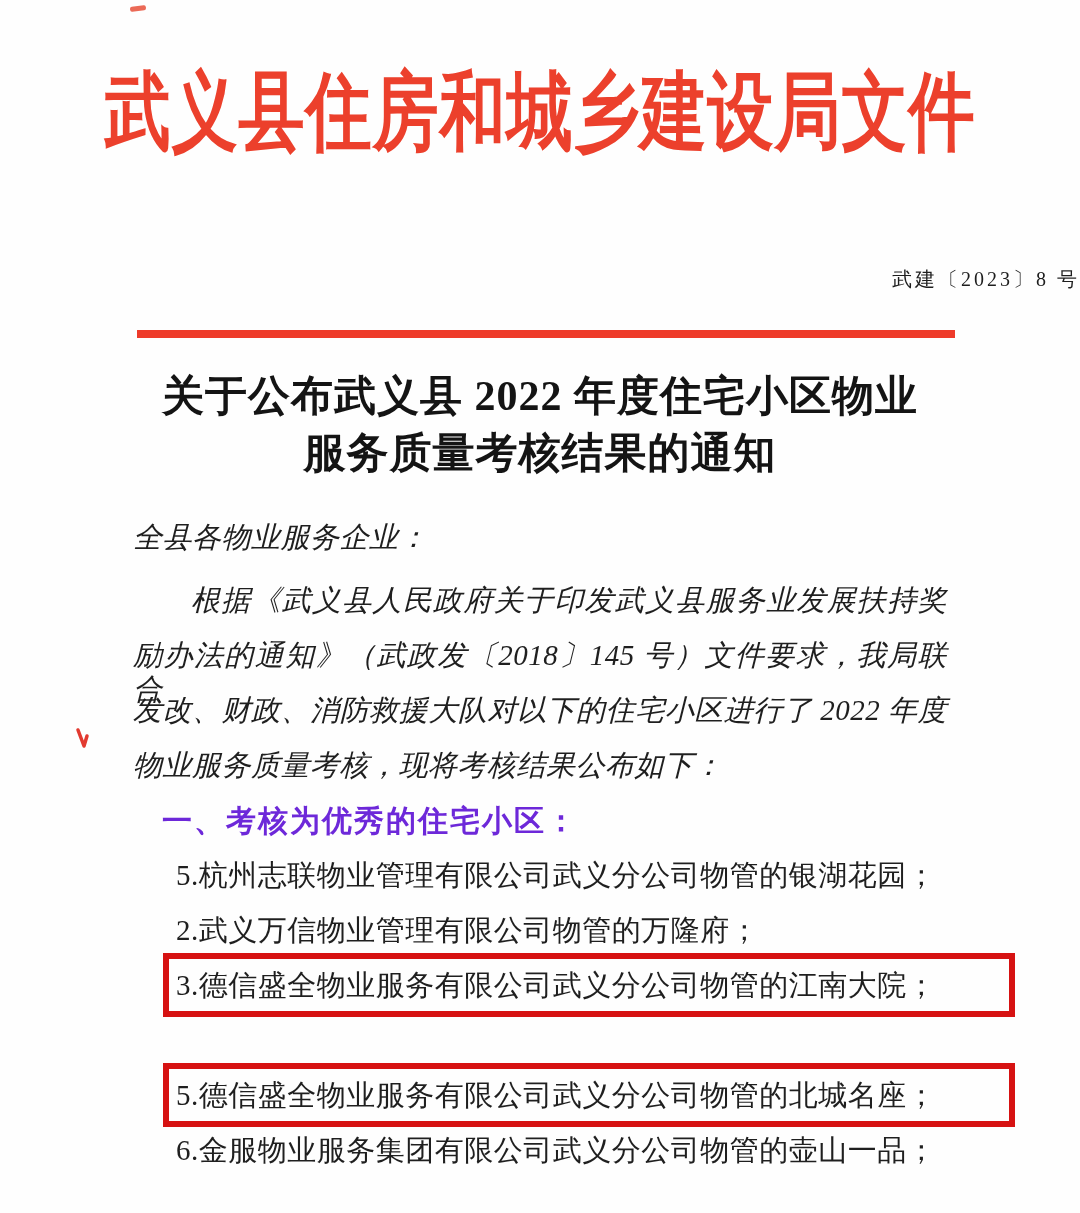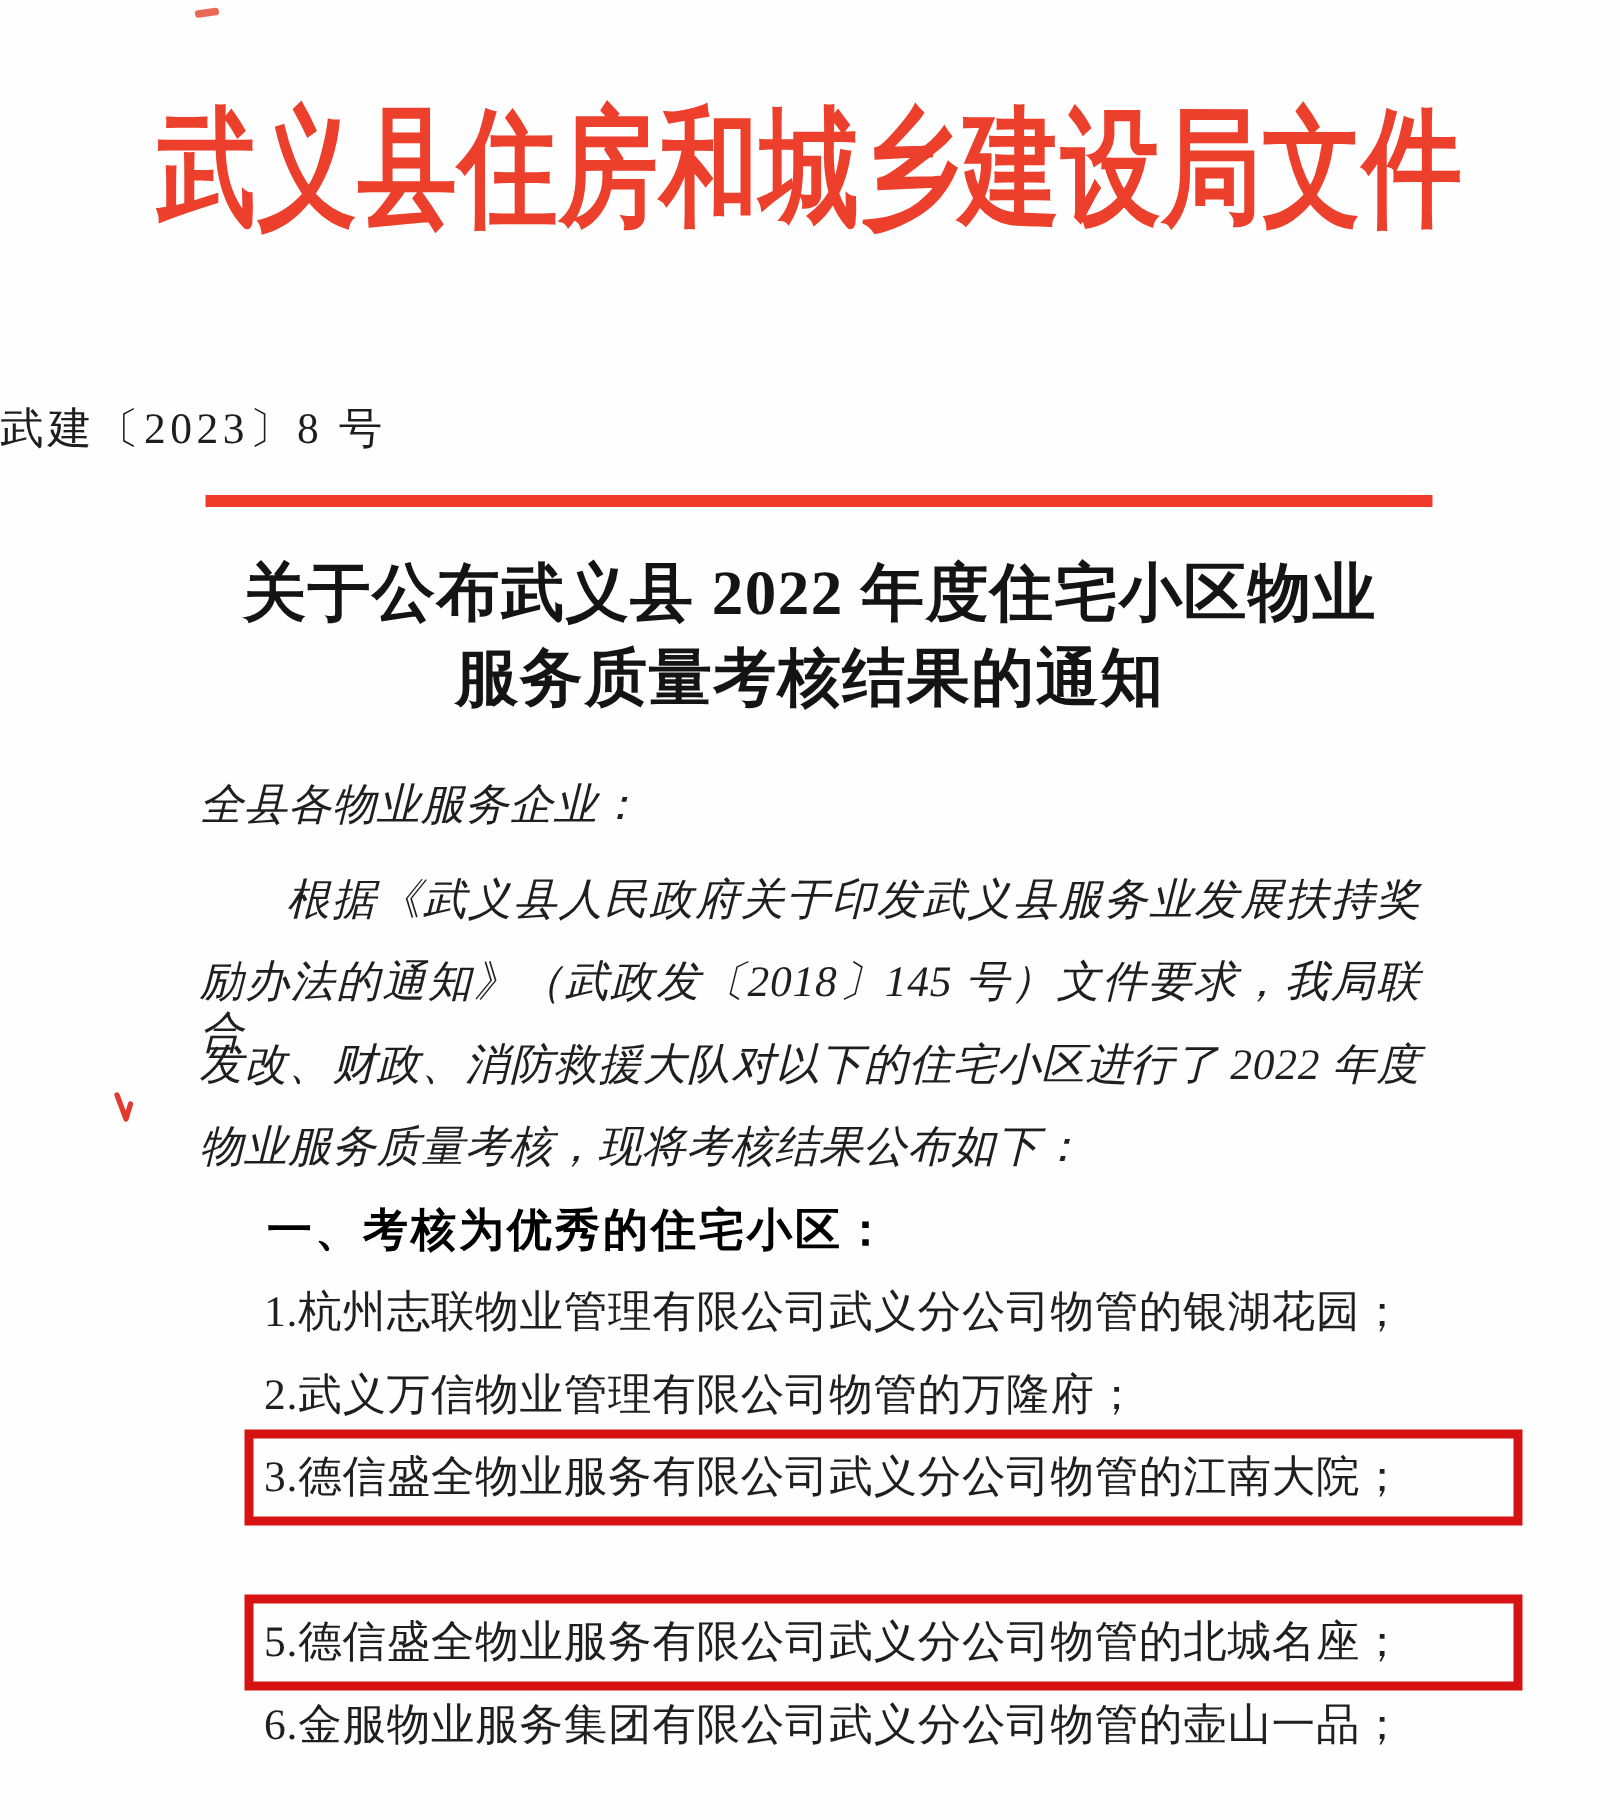--- a/index.html
+++ b/index.html
@@ -15,22 +15,22 @@
   .header-title {
     position:absolute; top:54px; left:0; width:100%;
     text-align:center;
     font-size:66px; font-weight:700; letter-spacing:1px;
     color:#ec402c;
     transform:scaleY(1.3); transform-origin:top center;
     white-space:nowrap;
   }
   .doc-number {
     position:absolute; top:266px; left:0; width:100%;
-    text-align:left;
-    font-size:29px; letter-spacing:3px;
+    text-align:right;
+    font-size:20px; letter-spacing:3px;
     color:#1e1e1e;
   }
   .red-rule {
     position:absolute; top:330px; left:137px;
     width:818px; height:8px;
     background:#ee3b2a;
   }
   .doc-title {
     position:absolute; top:368px; left:0; width:100%;
     text-align:center;
@@ -44,24 +44,24 @@
     white-space:nowrap;
     font-style:italic;
   }
   .justified {
     white-space:normal;
     text-align:justify;
     text-align-last:justify;
   }
   .indent2 { text-indent:58px; }
   .section-heading {
-    position:absolute; left:178px;
+    position:absolute; left:162px;
     font-size:30px; line-height:36px; font-weight:700;
     font-family:"Liberation Sans","DejaVu Sans",sans-serif;
-    letter-spacing:2px; color:#000000;
+    letter-spacing:2px; color:#6d28d9;
     white-space:nowrap;
   }
   .list-row {
     position:absolute; left:176px;
     font-size:29px; line-height:34px;
     letter-spacing:0.5px; color:#1f1f1f;
     white-space:nowrap;
   }
   .boxed {
     left:163px; width:852px;
@@ -105,21 +105,21 @@
   <div class="body-line justified" style="top:693px">发改、财政、消防救援大队对以下的住宅小区进行了 2022 年度</div>
   <div class="body-line" style="top:748px">物业服务质量考核，现将考核结果公布如下：</div>
 
   <svg class="red-pen-mark" viewBox="0 0 22 34">
     <path d="M6 8 L12 24 L15 14" fill="none" stroke="#e23a30" stroke-width="3.5" stroke-linecap="round" stroke-linejoin="round"></path>
   </svg>
 
   <div class="section-heading" style="top:803px">一、考核为优秀的住宅小区：</div>
 
   <div class="list-row" style="top:858px">
-    <span>1.杭州志联物业管理有限公司武义分公司物管的银湖花园；</span>
+    <span>5.杭州志联物业管理有限公司武义分公司物管的银湖花园；</span>
   </div>
 
   <div class="list-row" style="top:913px">
     <span>2.武义万信物业管理有限公司物管的万隆府；</span>
   </div>
 
   <div class="list-row boxed" style="top:953px">
     <span>3.德信盛全物业服务有限公司武义分公司物管的江南大院；</span>
   </div>
 

